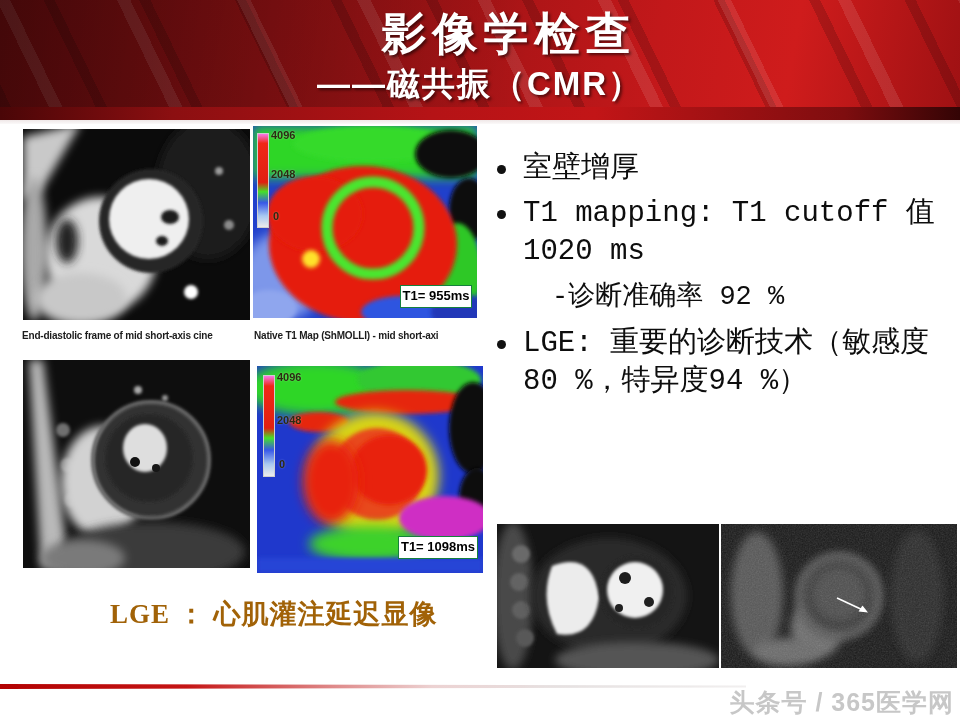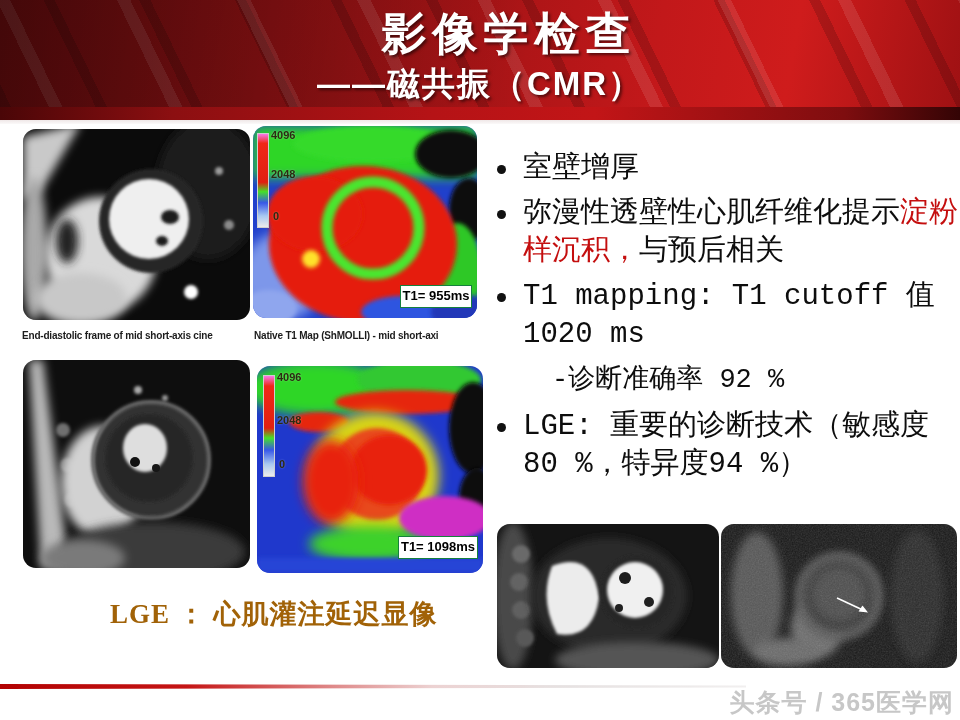--- a/index.html
+++ b/index.html
@@ -19,21 +19,21 @@
        text-shadow:2px 2px 3px rgba(0,0,0,.55);margin-left:29px;}
   .hdr .subtitle{position:absolute;left:0;top:62px;width:100%;text-align:center;z-index:2;
        color:#fff;font-size:33px;font-weight:bold;letter-spacing:2px;
        text-shadow:2px 2px 3px rgba(0,0,0,.55);}
   .hdr-band{position:absolute;left:0;top:107px;width:960px;height:13px;
        background:linear-gradient(to right,#4a0607,#8c0f11 18%,#b51316 45%,#c21517 62%,#7e0d0f 88%,#330405);}
   .hdr-line{position:absolute;left:0;top:120px;width:960px;height:4px;
        background:linear-gradient(to bottom,#efe7e7,#fbf9f9);}
 
   
-  .mri{position:absolute;overflow:hidden;border-radius:13px;}
+  .mri{position:absolute;overflow:hidden;}
   .mri svg{display:block;}
   .cap{position:absolute;font-size:10px;font-weight:bold;color:#1c1c1c;white-space:nowrap;
        letter-spacing:-0.2px;}
   .cbar{position:absolute;width:10px;border:1px solid #cfcfcf;
        background:linear-gradient(to bottom,#f878e8 0%,#f02818 10%,#e02010 52%,#45e028 62%,#3858e8 74%,#a8c8f0 88%,#ececec 100%);}
   .cbar-lab{position:absolute;font-size:11px;font-weight:bold;color:#2b2b12;
        text-shadow:0 0 2px rgba(255,255,255,.35);}
   .t1badge{position:absolute;background:#fff;border:1px solid #15803d;color:#000;
        font-size:13px;font-weight:bold;text-align:center;line-height:20px;
        font-family:"Liberation Sans",sans-serif;}
@@ -194,23 +194,20 @@
     <div class="t1badge" style="left:141px;top:170px;width:78px;height:21px">T1= 1098ms</div>
   </div>
 
   <div class="lge-cap">LGE ： 心肌灌注延迟显像</div>
 
   <div class="bullets">
     <div class="li">
       <span>室壁增厚</span>
     </div>
     <div class="li">
-      <span>弥漫性透壁性心肌纤维化提示</span><span class="hl">淀粉样沉积，</span><span>与预后相关</span>
-    </div>
-    <div class="li">
       <span>T1 mapping: T1 cutoff 值 1020 ms</span>
     </div>
     <div class="sub">
       <span>-诊断准确率 92 %</span>
     </div>
     <div class="li">
       <span>LGE: 重要的诊断技术（敏感度80 %，特异度94 %）</span>
     </div>
   </div>
 

